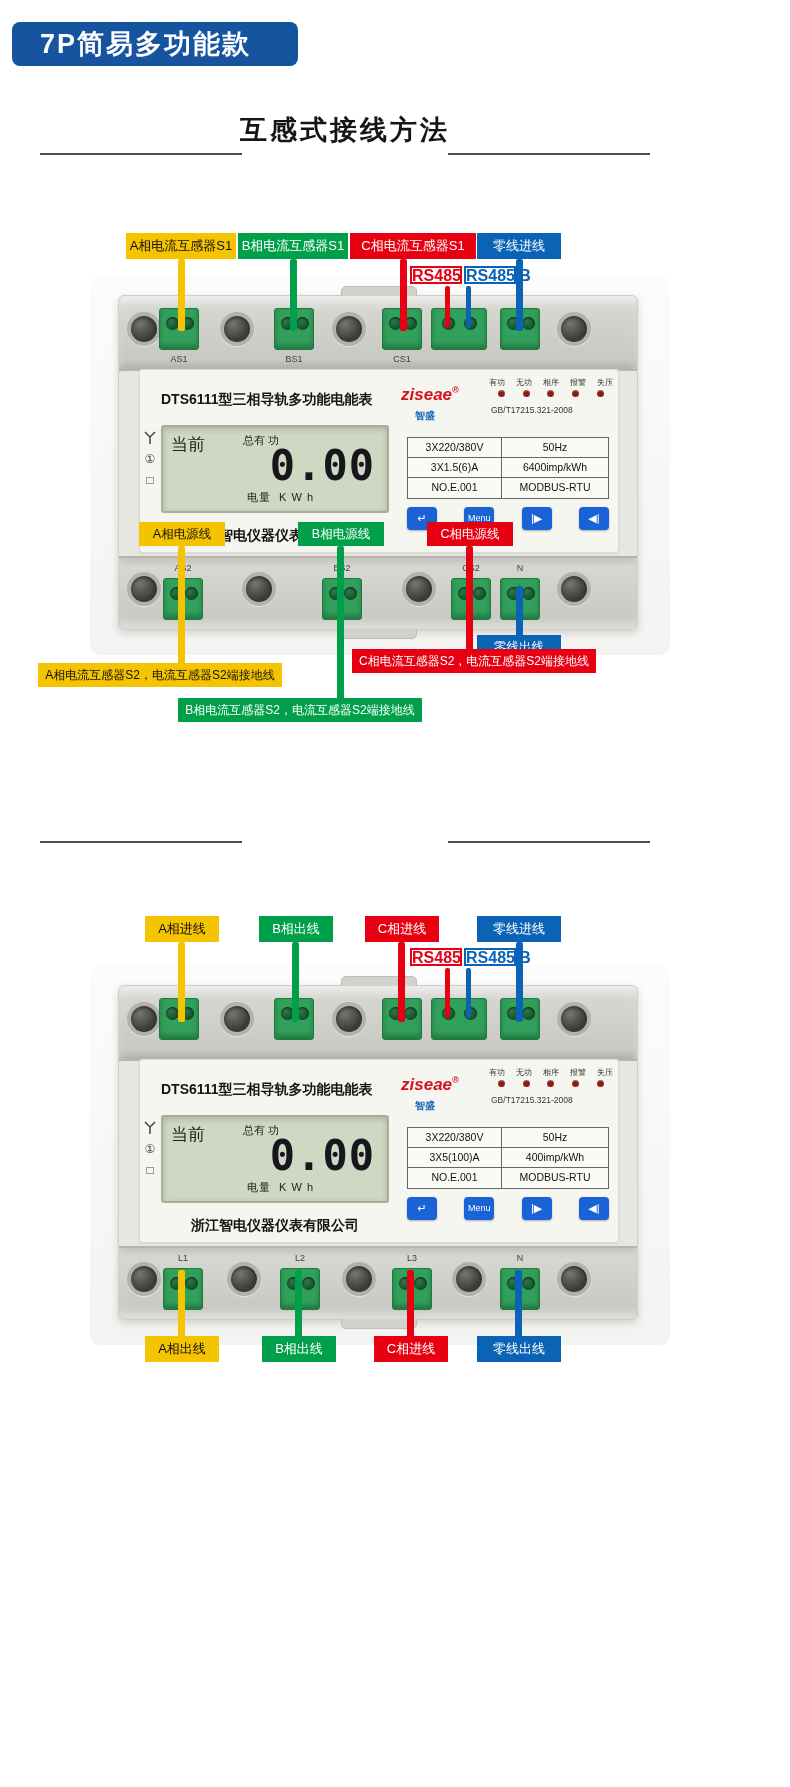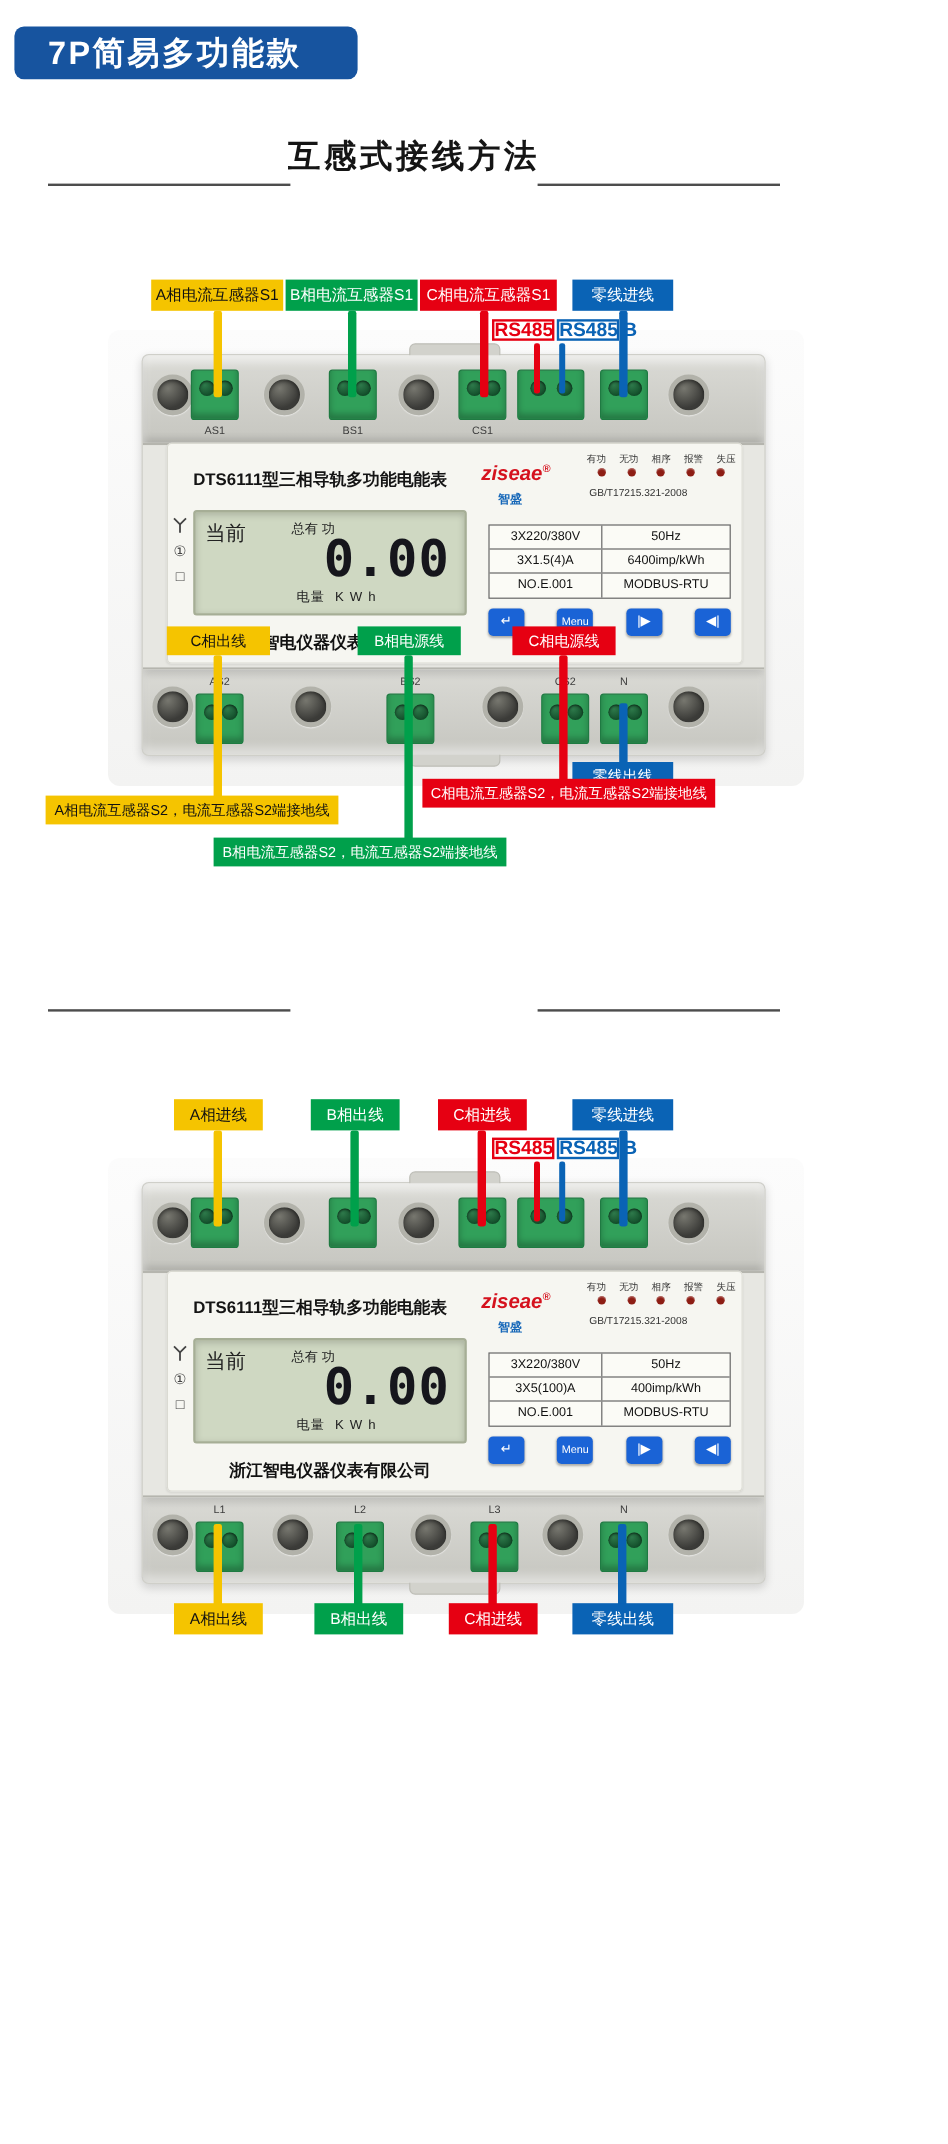--- a/index.html
+++ b/index.html
@@ -75,21 +75,21 @@
 
   <div class="wire" style="left:178px;top:259px;height:72px;background:#f5c400"></div>
   <div class="wire" style="left:290px;top:259px;height:72px;background:#00a04b"></div>
   <div class="wire" style="left:400px;top:259px;height:72px;background:#e60012"></div>
   <div class="wire thin" style="left:445px;top:286px;height:42px;background:#e60012"></div>
   <div class="wire thin" style="left:466px;top:286px;height:42px;background:#0a63b5"></div>
   <div class="wire" style="left:516px;top:259px;height:72px;background:#0a63b5"></div>
 
   <div class="lbl yellow" style="left:126px;top:233px;width:110px">A相电流互感器S1</div>
   <div class="lbl green" style="left:238px;top:233px;width:110px">B相电流互感器S1</div>
-  <div class="lbl red" style="left:350px;top:233px;width:114px">C相电流互感器S1</div>
+  <div class="lbl red" style="left:350px;top:233px;width:126px">C相电流互感器S1</div>
   <div class="lbl blue" style="left:477px;top:233px;width:84px">零线进线</div>
   <div class="rs485 a" style="left:410px;top:266px;width:52px">RS485 A</div>
   <div class="rs485 b" style="left:464px;top:266px;width:52px">RS485 B</div>
 
   <div class="meter" style="left:118px;top:295px">
     <div class="clip clip-top"></div>
     <div class="clip clip-bottom"></div>
 
     <div class="strip strip-top">
       <div class="hole" style="left:8px;top:16px"></div>
@@ -152,21 +152,21 @@
         <span class="lcd-kind">总有 功</span>
         <div class="lcd-val">0.00</div>
         <div class="lcd-units">电量  K W h</div>
       </div>
       <div class="spec">
         <div class="srow">
             <div class="c1">3X220/380V</div>
             <div class="c2">50Hz</div>
           </div>
         <div class="srow">
-            <div class="c1">3X1.5(4)A</div>
+            <div class="c1">3X1.5(6)A</div>
             <div class="c2">6400imp/kWh</div>
           </div>
         <div class="srow">
             <div class="c1">NO.E.001</div>
             <div class="c2">MODBUS-RTU</div>
           </div>
       </div>
       <div class="btns">
         <div class="btn">↵</div>
         <div class="btn menu">Menu</div>
@@ -197,21 +197,21 @@
           <div class="screw" style="left:6px"></div>
           <div class="screw" style="left:21px"></div>
         </div>
       <div class="tlabel" style="left:42px;top:5px">AS2</div>
       <div class="tlabel" style="left:201px;top:5px">BS2</div>
       <div class="tlabel" style="left:330px;top:5px">CS2</div>
       <div class="tlabel" style="left:379px;top:5px">N</div>
     </div>
   </div>
 
-  <div class="lbl-mid yellow" style="left:139px;top:522px;width:86px">C相出线</div>
+  <div class="lbl-mid yellow" style="left:139px;top:522px;width:86px">A相电源线</div>
   <div class="lbl-mid green" style="left:298px;top:522px;width:86px">B相电源线</div>
   <div class="lbl-mid red" style="left:427px;top:522px;width:86px">C相电源线</div>
 
   <div class="wire" style="left:178px;top:546px;height:122px;background:#f5c400"></div>
   <div class="wire" style="left:337px;top:546px;height:158px;background:#00a04b"></div>
   <div class="wire" style="left:466px;top:546px;height:122px;background:#e60012"></div>
   <div class="wire" style="left:516px;top:586px;height:54px;background:#0a63b5"></div>
 
   <div class="lbl-long blue" style="left:477px;top:635px;width:84px;font-size:12.5px">零线出线</div>
   <div class="lbl-long yellow" style="left:38px;top:663px;width:244px">A相电流互感器S2，电流互感器S2端接地线</div>

